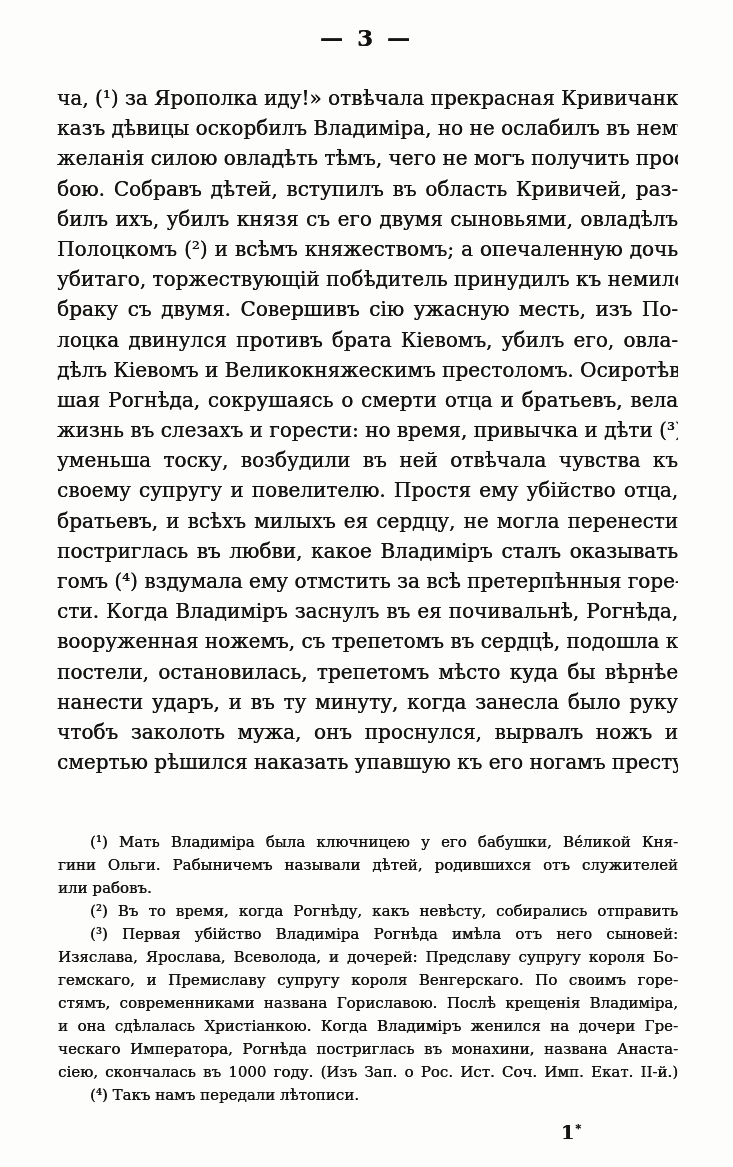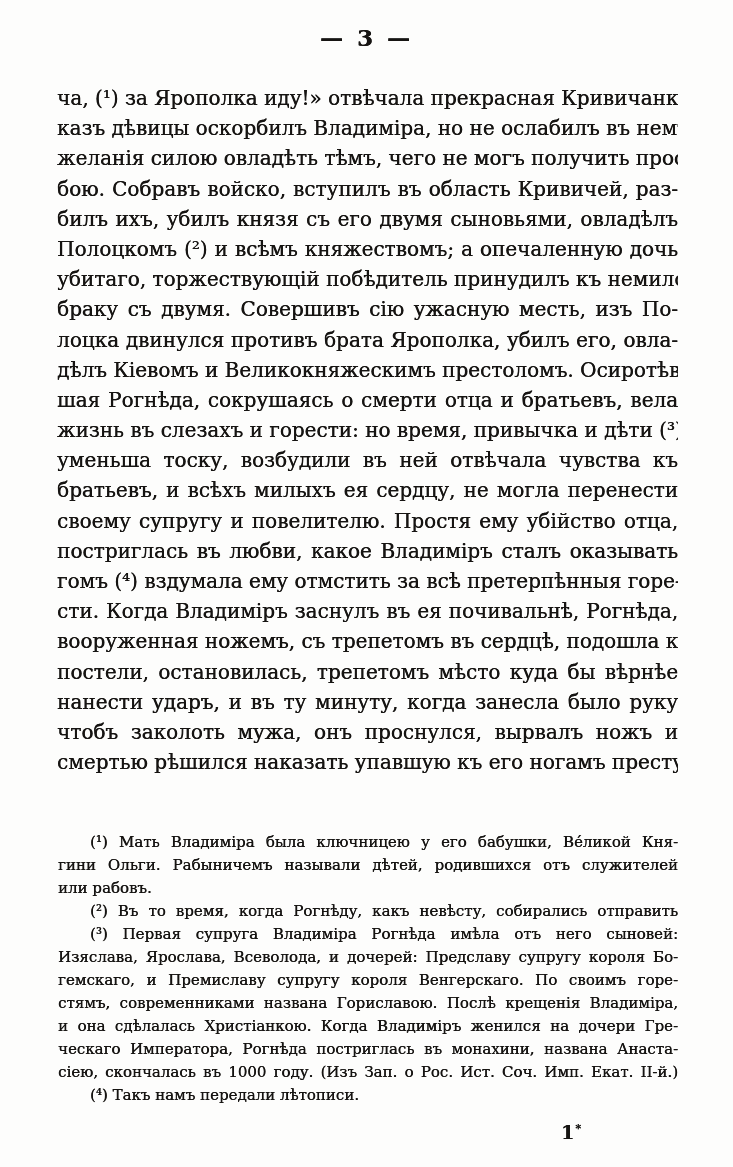--- a/index.html
+++ b/index.html
@@ -79,48 +79,48 @@
 <body>
 
 <div class="page">
 
   <div class="page-number">— 3 —</div>
 
   <div class="main-text">
       <div class="tline">ча, (¹) за Ярополка иду!» отвѣчала прекрасная Кривичанка. От-</div>
       <div class="tline">казъ дѣвицы оскорбилъ Владиміра, но не ослабилъ въ немъ</div>
       <div class="tline">желанія силою овладѣть тѣмъ, чего не могъ получить прось-</div>
-      <div class="tline">бою. Собравъ войско, вступилъ въ область Кривичей, раз-</div>
+      <div class="tline">бою. Собравъ дѣтей, вступилъ въ область Кривичей, раз-</div>
       <div class="tline">билъ ихъ, убилъ князя съ его двумя сыновьями, овладѣлъ</div>
       <div class="tline">Полоцкомъ (²) и всѣмъ княжествомъ; а опечаленную дочь</div>
       <div class="tline">убитаго, торжествующій побѣдитель принудилъ къ немилому</div>
       <div class="tline">браку съ двумя. Совершивъ сію ужасную месть, изъ По-</div>
-      <div class="tline">лоцка двинулся противъ брата Ярополка, убилъ его, овла-</div>
+      <div class="tline">лоцка двинулся противъ брата Кіевомъ, убилъ его, овла-</div>
       <div class="tline">дѣлъ Кіевомъ и Великокняжескимъ престоломъ. Осиротѣв-</div>
       <div class="tline">шая Рогнѣда, сокрушаясь о смерти отца и братьевъ, вела</div>
       <div class="tline">жизнь въ слезахъ и горести: но время, привычка и дѣти (³),</div>
       <div class="tline">уменьша тоску, возбудили въ ней отвѣчала чувства къ</div>
+      <div class="tline">своему супругу и повелителю. Простя ему убійство отца,</div>
       <div class="tline">братьевъ, и всѣхъ милыхъ ея сердцу, не могла перенести</div>
-      <div class="tline">своему супругу и повелителю. Простя ему убійство отца,</div>
       <div class="tline">постриглась въ любви, какое Владиміръ сталъ оказывать</div>
       <div class="tline">гомъ (⁴) вздумала ему отмстить за всѣ претерпѣнныя горе-</div>
       <div class="tline">сти. Когда Владиміръ заснулъ въ ея почивальнѣ, Рогнѣда,</div>
       <div class="tline">вооруженная ножемъ, съ трепетомъ въ сердцѣ, подошла къ</div>
       <div class="tline">постели, остановилась, трепетомъ мѣсто куда бы вѣрнѣе</div>
       <div class="tline">нанести ударъ, и въ ту минуту, когда занесла было руку</div>
       <div class="tline">чтобъ заколоть мужа, онъ проснулся, вырвалъ ножъ и</div>
       <div class="tline">смертью рѣшился наказать упавшую къ его ногамъ преступ-</div>
     </div>
 
   <div class="footnotes">
       <div class="fline indent">(¹) Мать Владиміра была ключницею у его бабушки, Ве́ликой Кня-</div>
       <div class="fline">гини Ольги. Рабыничемъ называли дѣтей, родившихся отъ служителей</div>
       <div class="fline no-justify">или рабовъ.</div>
       <div class="fline indent">(²) Въ то время, когда Рогнѣду, какъ невѣсту, собирались отправить</div>
-      <div class="fline indent">(³) Первая супруга Владиміра Рогнѣда имѣла отъ него сыновей:</div>
+      <div class="fline indent">(³) Первая убійство Владиміра Рогнѣда имѣла отъ него сыновей:</div>
       <div class="fline">Изяслава, Ярослава, Всеволода, и дочерей: Предславу супругу короля Бо-</div>
       <div class="fline">гемскаго, и Премиславу супругу короля Венгерскаго. По своимъ горе-</div>
       <div class="fline">стямъ, современниками названа Гориславою. Послѣ крещенія Владиміра,</div>
       <div class="fline">и она сдѣлалась Христіанкою. Когда Владиміръ женился на дочери Гре-</div>
       <div class="fline">ческаго Императора, Рогнѣда постриглась въ монахини, названа Анаста-</div>
       <div class="fline">сіею, скончалась въ 1000 году. (Изъ Зап. о Рос. Ист. Соч. Имп. Екат. II-й.)</div>
       <div class="fline indent no-justify">(⁴) Такъ намъ передали лѣтописи.</div>
     </div>
 
   <div class="signature-mark"><span>1</span><sup>*</sup></div>

